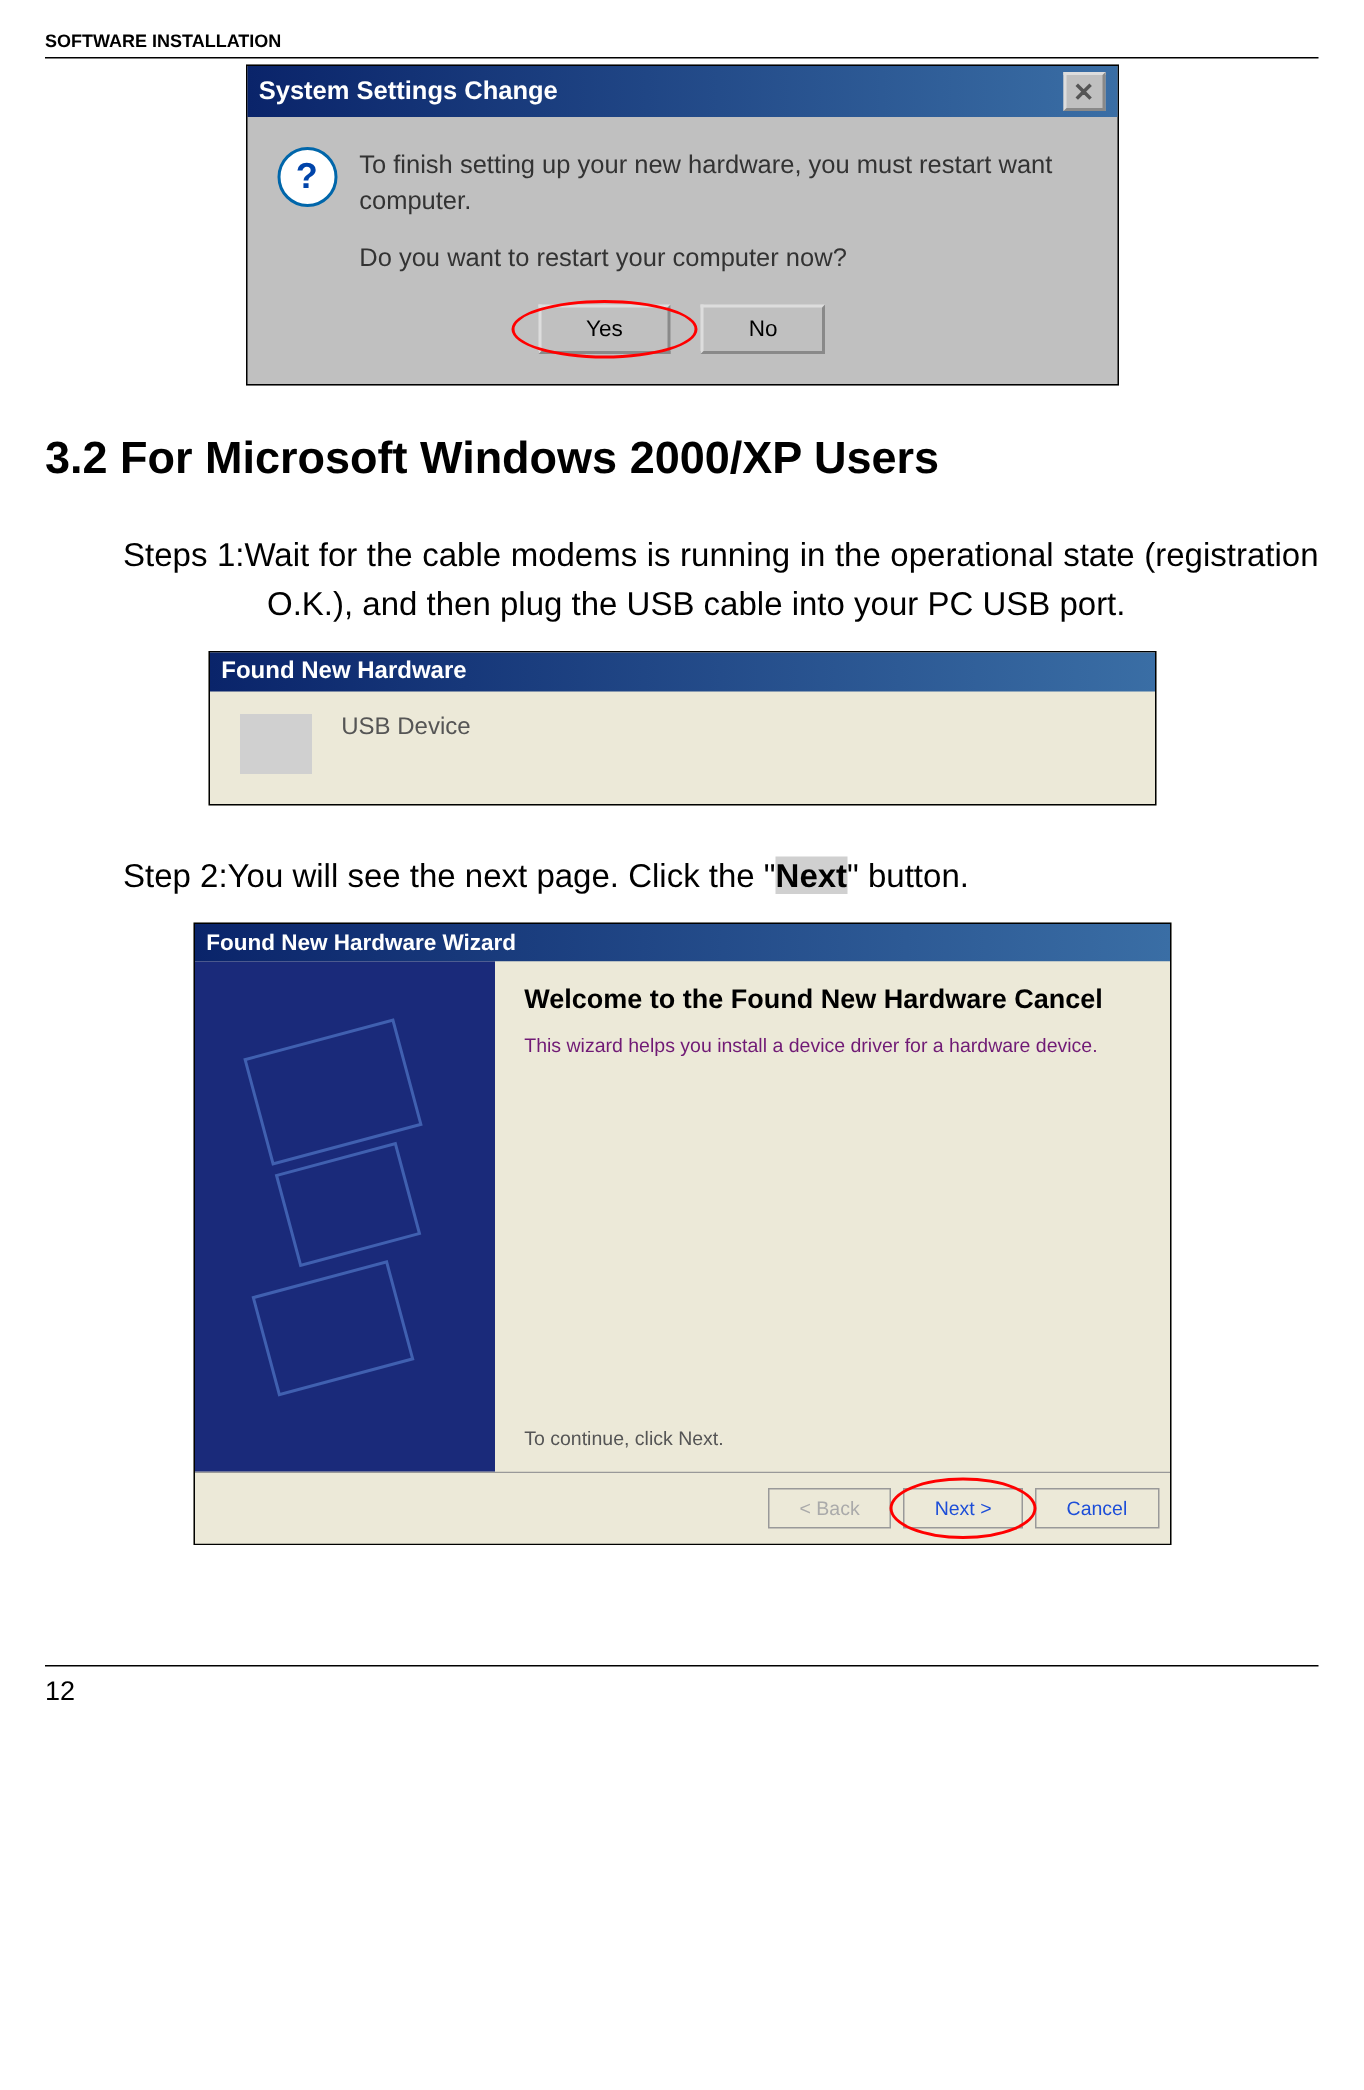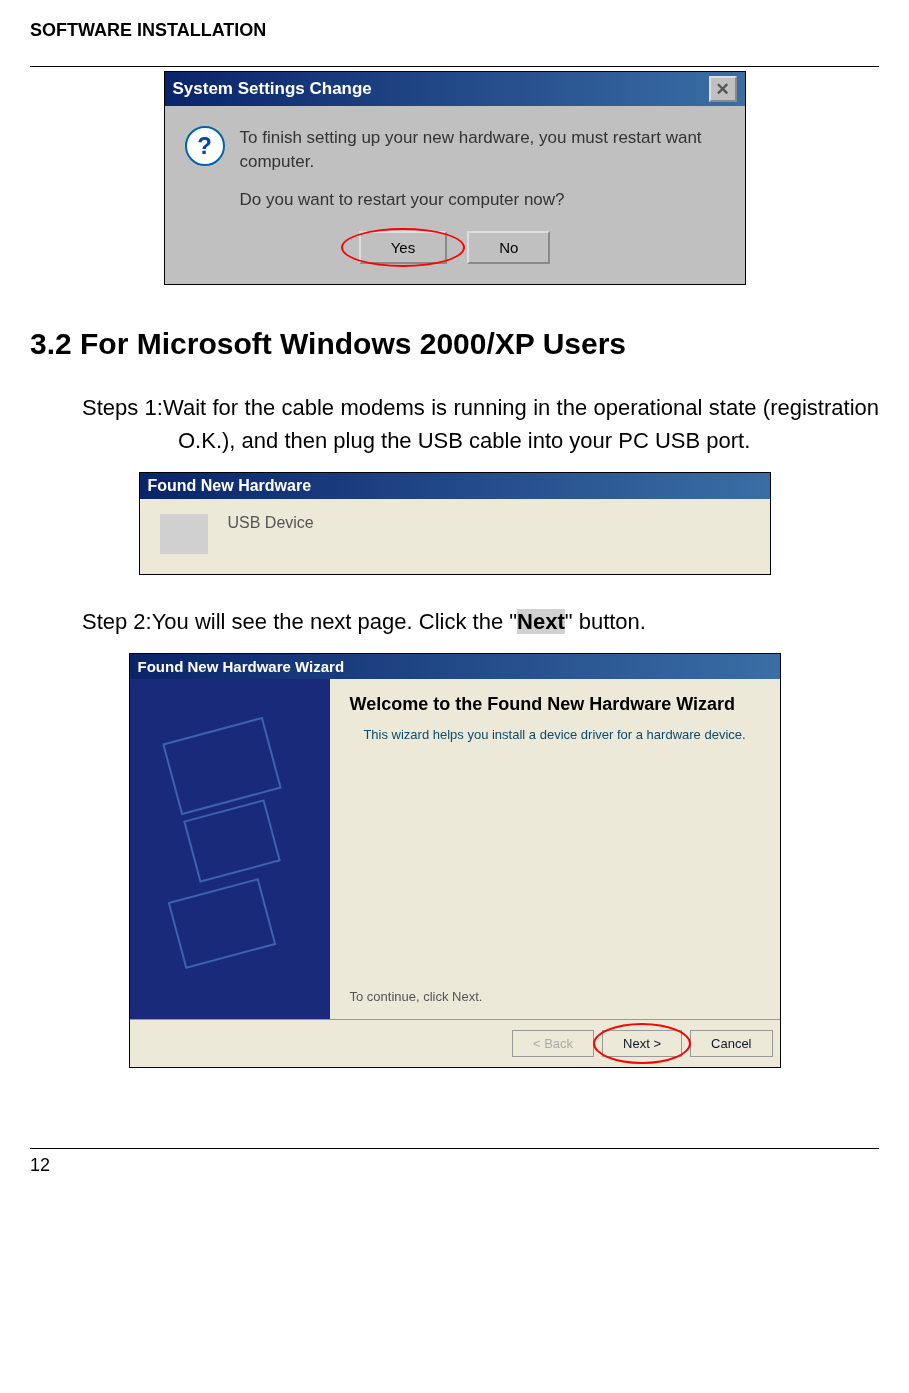--- a/index.html
+++ b/index.html
@@ -5,31 +5,31 @@
     body {
       font-family: Arial, sans-serif;
       margin: 0;
       padding: 20px 30px;
       width: 849px;
       background: white;
       color: #000;
     }
     .page-header {
       font-weight: bold;
-      font-size: 18px;
-      margin-bottom: 25px;
+      font-size: 12px;
+      margin-bottom: 4px;
     }
     .header-line {
       border-top: 1px solid #000;
       margin-bottom: 4px;
     }
     .dialog-container {
       display: flex;
       justify-content: center;
-      margin-bottom: 42px;
+      margin-bottom: 32px;
     }
     .dialog-box {
       border: 1px solid #000;
       background: #c0c0c0;
       width: 580px;
     }
     .dialog-titlebar {
       background: linear-gradient(to right, #0a246a, #3a6ea5);
       color: white;
       font-weight: bold;
@@ -198,43 +198,42 @@
       display: flex;
       flex-direction: column;
     }
     .wizard-heading {
       font-weight: bold;
       font-size: 18px;
       margin-bottom: 12px;
     }
     .wizard-desc {
       font-size: 13px;
-      color: #0c4a6e;
+      color: #701a75;
       flex: 1;
-      text-align: center;
     }
     .wizard-continue {
       font-size: 13px;
       color: #555;
       margin-top: auto;
     }
     .wizard-footer {
       background: #ece9d8;
       padding: 10px 7px;
       display: flex;
       justify-content: flex-end;
       gap: 8px;
       border-top: 1px solid #999;
     }
     .wiz-btn {
       background: #ece9d8;
       border: 1px solid #999;
       padding: 5px 20px;
       font-size: 13px;
-      color: #0f172a;
+      color: #1d4ed8;
     }
     .wiz-btn.disabled {
       color: #aaa;
     }
     .next-highlight {
       position: relative;
     }
     .next-highlight .red-ellipse {
       left: -10px;
       right: -10px;
@@ -300,21 +299,21 @@
   <div class="wizard-title">Found New Hardware Wizard</div>
   <div class="wizard-body">
     <div class="wizard-left">
       <div class="wizard-left-pattern">
         <div class="wizard-shape" style="width:100px;height:70px;top:10px;left:10px;"></div>
         <div class="wizard-shape" style="width:80px;height:60px;top:90px;left:30px;"></div>
         <div class="wizard-shape" style="width:90px;height:65px;top:170px;left:15px;"></div>
       </div>
     </div>
     <div class="wizard-right">
-      <div class="wizard-heading">Welcome to the Found New Hardware Wizard</div>
+      <div class="wizard-heading">Welcome to the Found New Hardware Cancel</div>
       <div class="wizard-desc">This wizard helps you install a device driver for a hardware device.</div>
       <div class="wizard-continue">To continue, click Next.</div>
     </div>
   </div>
   <div class="wizard-footer">
     <div class="wiz-btn disabled">&lt; Back</div>
     <div class="wiz-btn next-highlight">
       <span>Next &gt;</span>
       <div class="red-ellipse"></div>
     </div>

